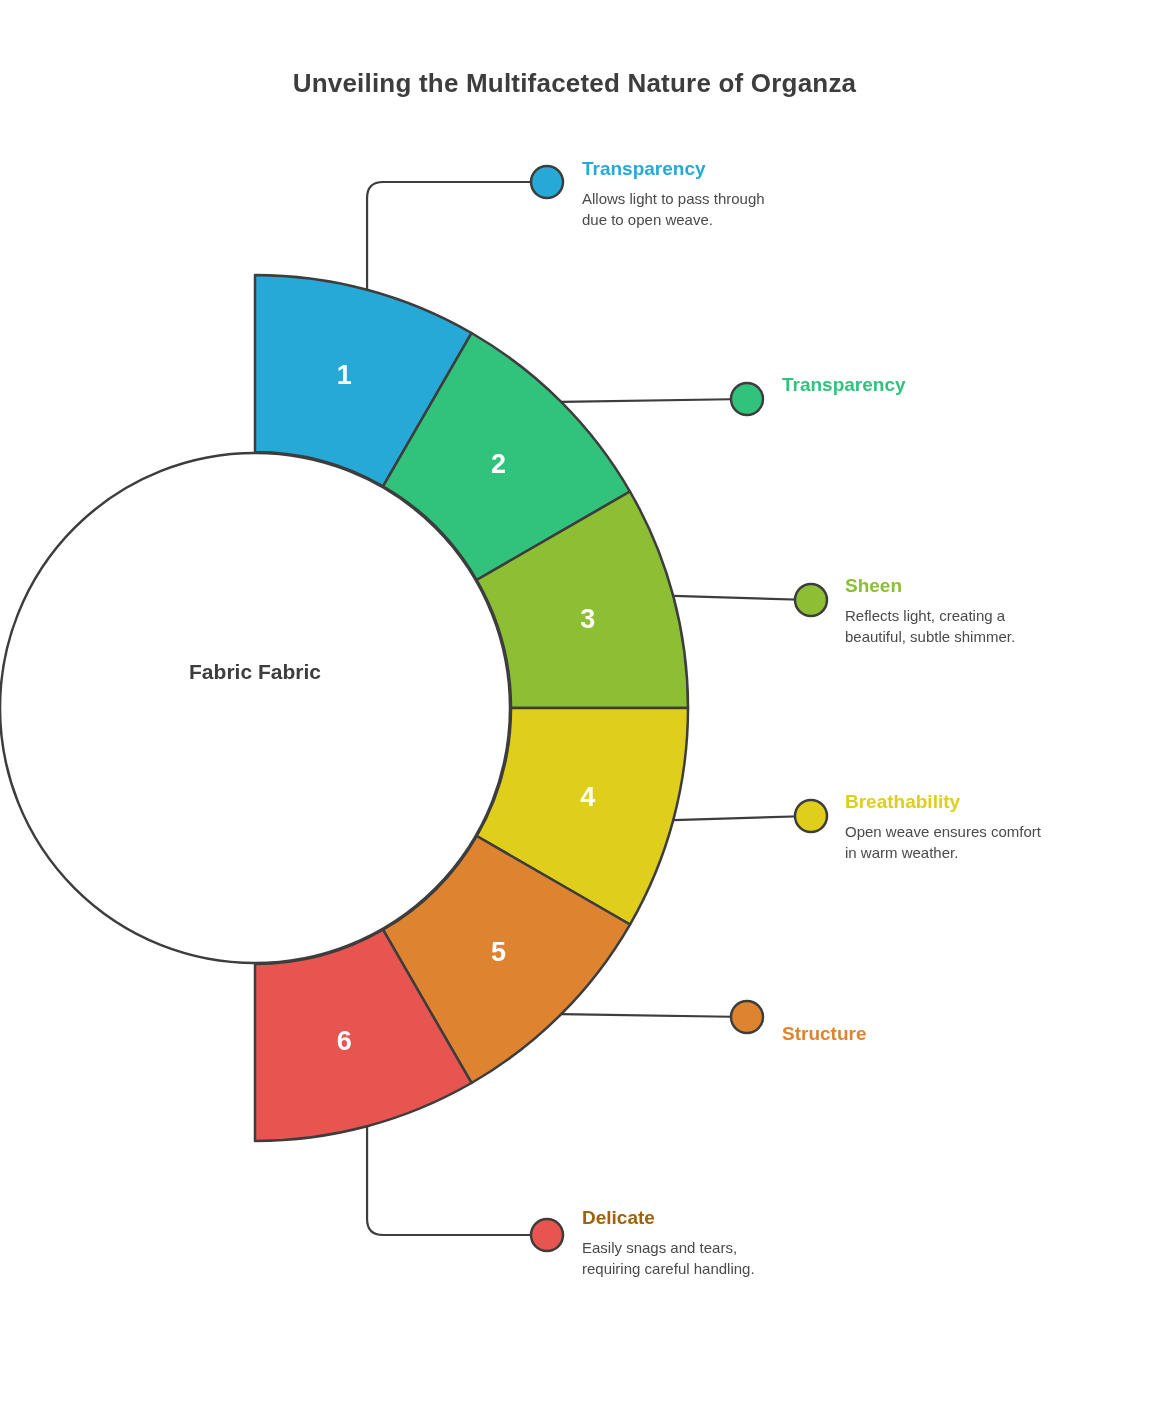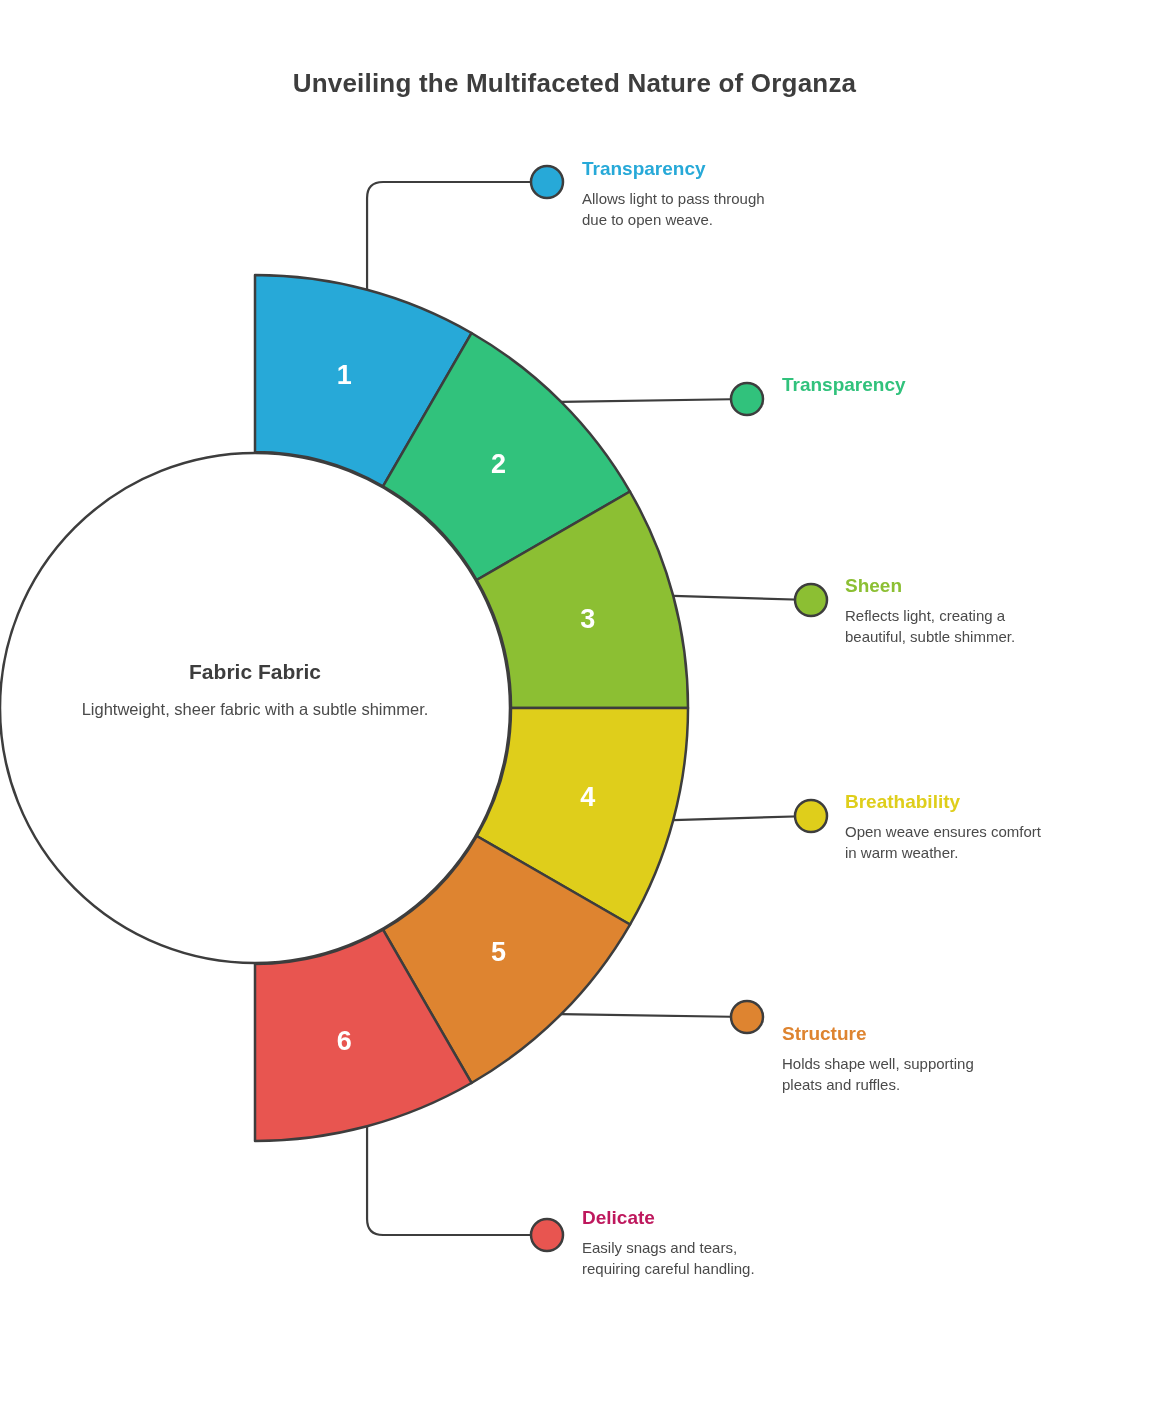--- a/index.html
+++ b/index.html
@@ -120,22 +120,20 @@
         <circle cx="747" cy="399" r="16" fill="#31C27C" stroke="#3d3d3d" stroke-width="2.5"></circle>
         <circle cx="811" cy="600" r="16" fill="#8CBF33" stroke="#3d3d3d" stroke-width="2.5"></circle>
         <circle cx="811" cy="816" r="16" fill="#DFCE1B" stroke="#3d3d3d" stroke-width="2.5"></circle>
         <circle cx="747" cy="1017" r="16" fill="#DE8430" stroke="#3d3d3d" stroke-width="2.5"></circle>
         <circle cx="547" cy="1235" r="16" fill="#E85550" stroke="#3d3d3d" stroke-width="2.5"></circle>
       </g>
   </svg>
 
   <div id="center-block">
     <div id="center-title">Fabric Fabric</div>
-    <div id="center-desc">Lightweight, sheer fabric
-with a subtle shimmer.</div>
   </div>
 
   <div id="callouts">
       <div class="callout" style="left: 582px; top: 157px;">
         <div class="callout-title" style="color: rgb(39, 169, 216);">Transparency</div>
         <div class="callout-desc">Allows light to pass through
 due to open weave.</div>
       </div>
       <div class="callout" style="left: 782px; top: 373px;">
         <div class="callout-title" style="color: rgb(49, 194, 124);">Transparency</div>
@@ -145,23 +143,21 @@
         <div class="callout-desc">Reflects light, creating a
 beautiful, subtle shimmer.</div>
       </div>
       <div class="callout" style="left: 845px; top: 790px;">
         <div class="callout-title" style="color: rgb(223, 206, 27);">Breathability</div>
         <div class="callout-desc">Open weave ensures comfort
 in warm weather.</div>
       </div>
       <div class="callout" style="left: 782px; top: 1022px;">
         <div class="callout-title" style="color: rgb(222, 132, 48);">Structure</div>
-        <div class="callout-desc">Holds shape well, supporting
-pleats and ruffles.</div>
       </div>
       <div class="callout" style="left: 582px; top: 1206px;">
-        <div class="callout-title" style="color: #be185d;">Delicate</div>
+        <div class="callout-title" style="color: #a16207;">Delicate</div>
         <div class="callout-desc">Easily snags and tears,
 requiring careful handling.</div>
       </div>
     </div>
 
 </div>
 
 </body></html>

